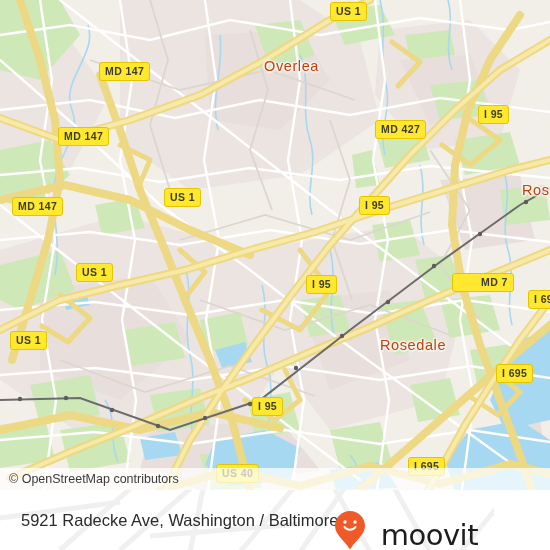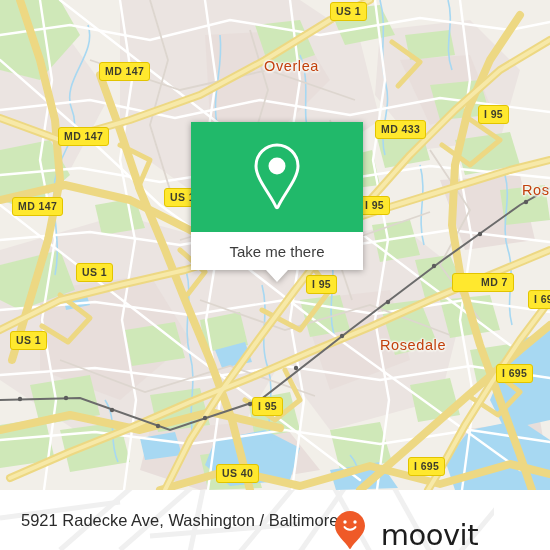--- a/index.html
+++ b/index.html
@@ -347,49 +347,39 @@
       </g>
     </svg>
 
     <div class="place-label" style="left:264px;top:58px;">Overlea</div>
     <div class="place-label" style="left:522px;top:182px;">Rossville</div>
     <div class="place-label" style="left:337px;top:337px;margin-left:43px;">Rosedale</div>
 
     <div class="shield" style="left:330px;top:2px;">US 1</div>
     <div class="shield" style="left:99px;top:62px;">MD 147</div>
     <div class="shield" style="left:58px;top:127px;">MD 147</div>
-    <div class="shield" style="left:375px;top:120px;">MD 433</div>
+    <div class="shield" style="left:375px;top:120px;">MD 427</div>
     <div class="shield" style="left:478px;top:105px;">I 95</div>
     <div class="shield" style="left:12px;top:197px;">MD 147</div>
     <div class="shield" style="left:164px;top:188px;">US 1</div>
     <div class="shield" style="left:359px;top:196px;">I 95</div>
     <div class="shield" style="left:76px;top:263px;">US 1</div>
     <div class="shield" style="left:306px;top:275px;">I 95</div>
     <div class="shield" style="left:452px;top:273px;padding-left:28px;">MD 7</div>
     <div class="shield" style="left:528px;top:290px;">I 695</div>
     <div class="shield" style="left:10px;top:331px;">US 1</div>
     <div class="shield" style="left:496px;top:364px;">I 695</div>
     <div class="shield" style="left:252px;top:397px;">I 95</div>
     <div class="shield" style="left:408px;top:457px;">I 695</div>
     <div class="shield" style="left:216px;top:464px;">US 40</div>
 
-    <div id="popup">
-      <div id="popup-body">
-        <svg width="56" height="72" viewBox="0 0 56 72">
-          <path d="M28 4 C16.4 4 7 13.4 7 25 C7 38 22 54 27 66 C27.4 66.9 28.6 66.9 29 66
-                   C34 54 49 38 49 25 C49 13.4 39.6 4 28 4 Z" fill="none" stroke="#ffffff" stroke-width="3"></path>
-          <circle cx="28" cy="25" r="8.5" fill="#ffffff"></circle>
-        </svg>
-      </div>
-      <div id="popup-footer">
-        <span>Take me there</span>
-        <div id="popup-tail"></div>
-      </div>
+
+    <div id="attribution">
+      <span>© OpenStreetMap contributors</span>
     </div>
-
   </div>
 
   <div id="footer">
     <svg id="footer-watermark" width="550" height="60" viewBox="0 0 550 60">
       <g stroke="#f0f0f0" stroke-width="5" fill="none">
         <path d="M60,60 L140,-10"></path>
         <path d="M120,60 L200,-10"></path>
         <path d="M190,62 L205,-10"></path>
         <path d="M240,62 L300,-10"></path>
         <path d="M300,62 L350,-10"></path>

